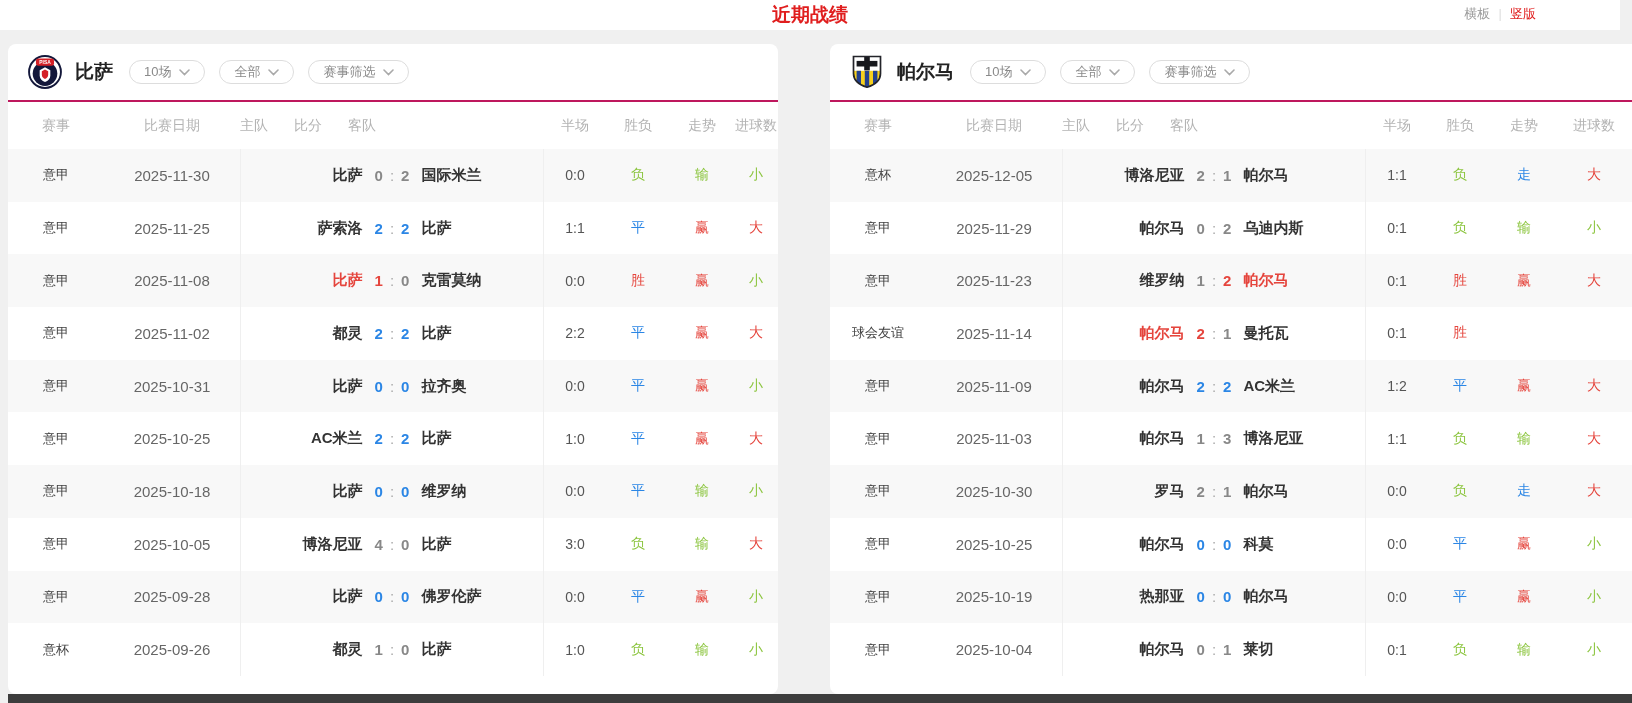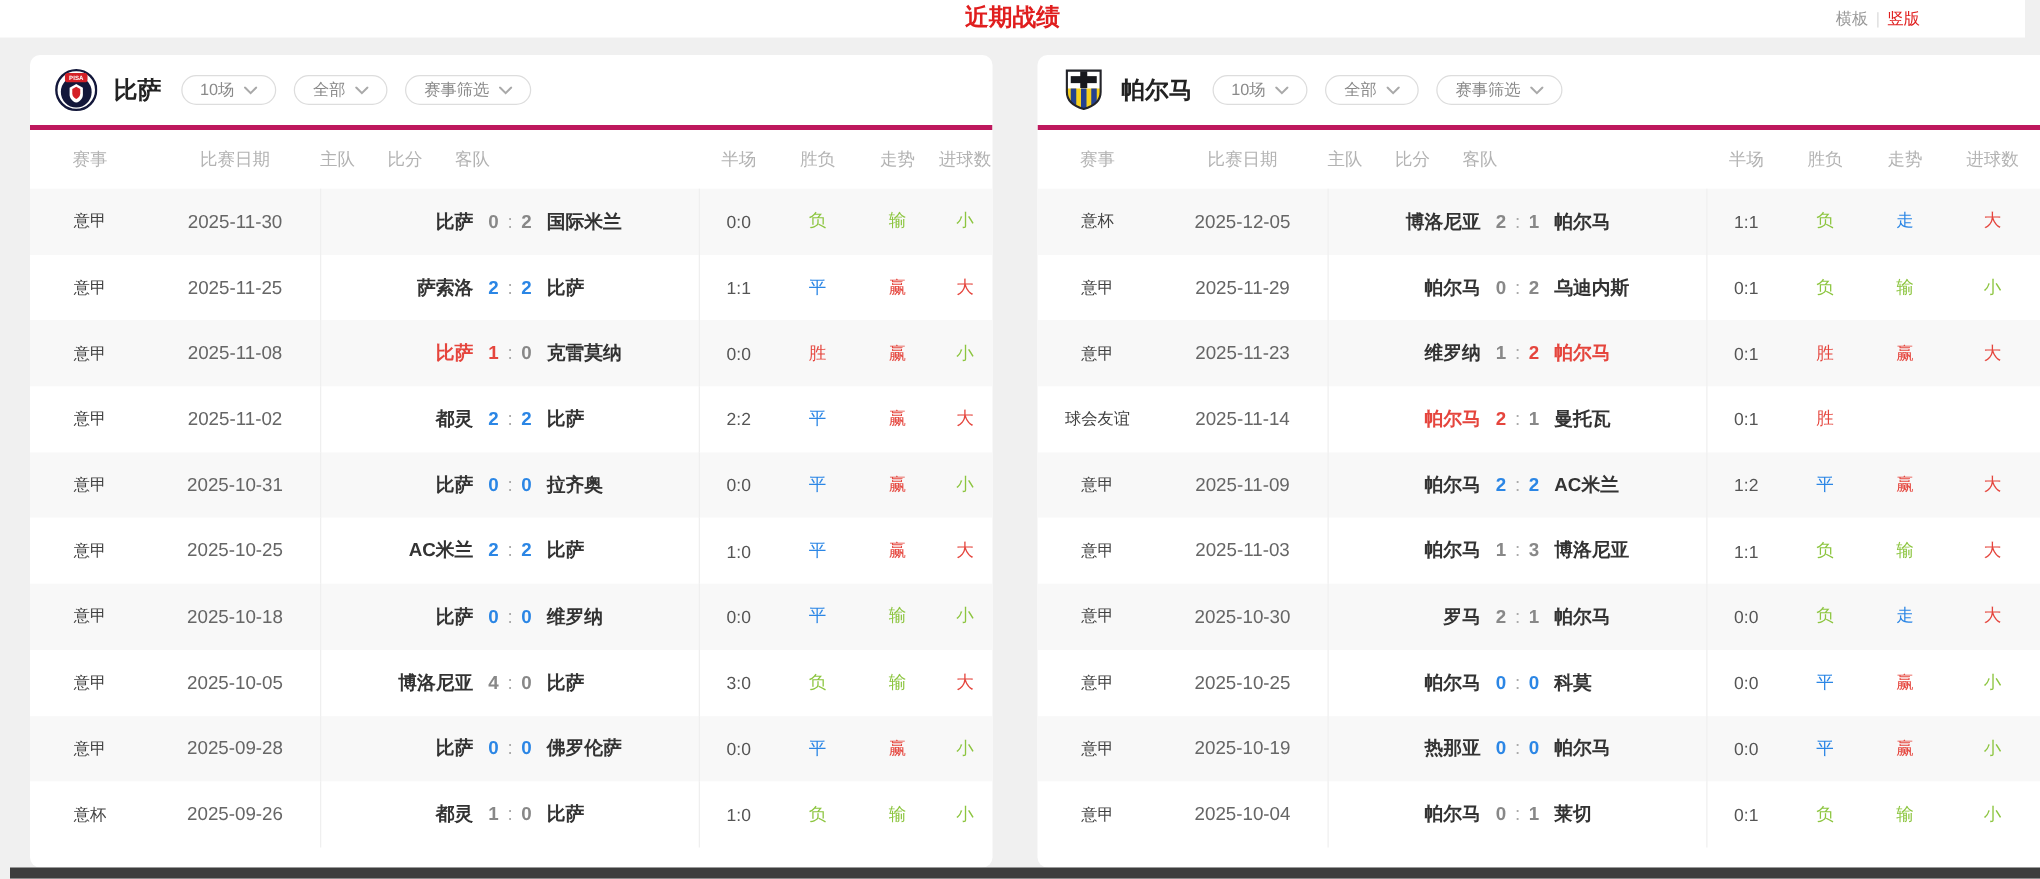--- a/index.html
+++ b/index.html
@@ -10,52 +10,52 @@
     -webkit-font-smoothing:antialiased;
   }
   
   .topbar{position:absolute;top:0;left:0;right:12px;height:30px;background:#fff;}
   .page-title{
     position:absolute;left:0;right:0;top:0;height:30px;line-height:30px;
     text-align:center;font-size:19px;font-weight:600;color:var(--title-red);
   }
   .view-toggle{
     position:absolute;right:84px;top:0;height:30px;line-height:30px;
-    font-size:13px;display:flex;align-items:center;gap:6px;
+    font-size:13px;display:flex;align-items:center;gap:6px;font-family:Liberation Mono, monospace;
   }
   .view-toggle .t-gray{color:#999;cursor:pointer;}
   .view-toggle .sep{color:#ddd;}
   .view-toggle .t-red{color:var(--title-red);cursor:pointer;}
   
   .panel{
     position:absolute;top:44px;height:650px;background:#fff;
     border-radius:8px;overflow:hidden;
   }
-  .panel.left{left:24px;width:770px;}
+  .panel.left{left:8px;width:770px;}
   .panel.right{left:830px;width:802px;border-radius:8px 0 0 8px;}
   .panel-head{
     height:56px;display:flex;align-items:center;padding:0 14px 0 20px;
   }
   .crest{width:34px;height:34px;display:flex;align-items:center;justify-content:center;margin-right:13px;}
   .team-name{font-size:19px;font-weight:700;color:#222;margin-right:16px;}
   .pill{
     display:inline-flex;align-items:center;gap:8px;
     border:1px solid #ddd;border-radius:15px;background:#fff;
     height:24px;padding:0 14px;margin-right:14px;
     font-size:13px;color:#8a8a8a;cursor:pointer;
     font-family:inherit;
   }
   .pill svg{flex:0 0 auto;}
   
   .grid{
     display:grid;
     grid-template-columns:96px 136px 304px 62px 64px 64px minmax(44px,1fr);
     align-items:center;
   }
-  .thead{height:47px;border-top:4px solid #be185d;color:#b3b3b3;font-size:14px;}
+  .thead{height:47px;border-top:2px solid #be185d;color:#b3b3b3;font-size:14px;}
   .thead .c{text-align:center;}
   .thead .match-h{display:flex;justify-content:flex-start;gap:26px;}
   .trow{height:52.7px;font-size:15px;}
   .trow:nth-child(odd){background:#f8f8f8;}
   .trow .c{text-align:center;}
   .c-league{font-size:13px;color:#404040;}
   .c-date{font-size:15px;color:#666;}
   .c-match{
     display:flex;align-items:center;justify-content:center;
     border-left:1px solid #efefef;border-right:1px solid #efefef;

